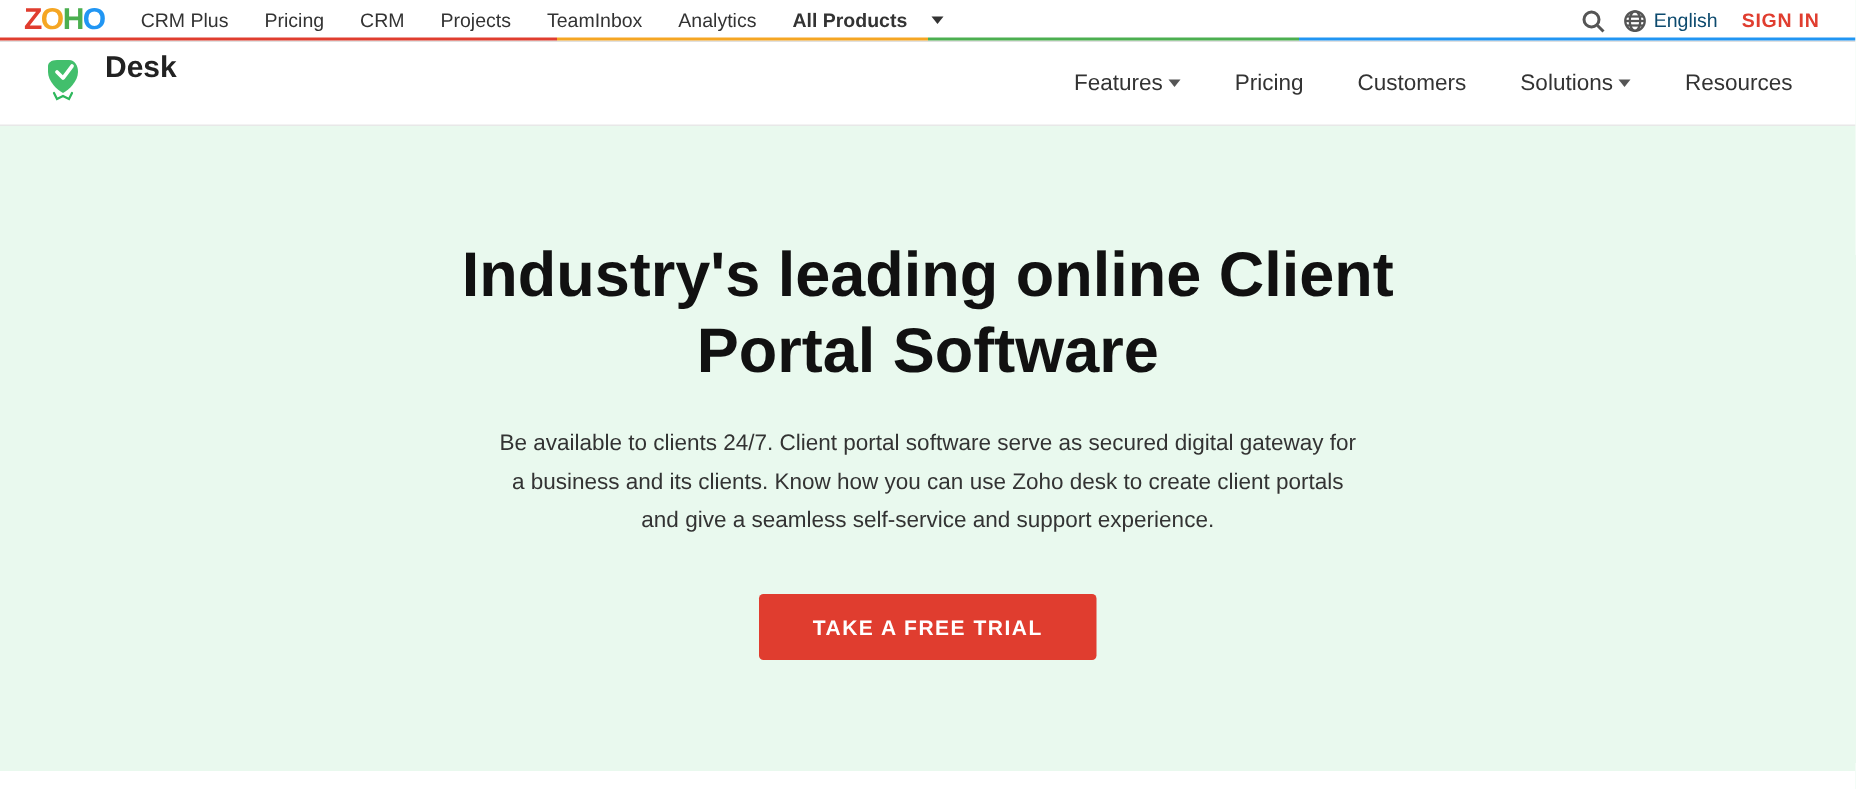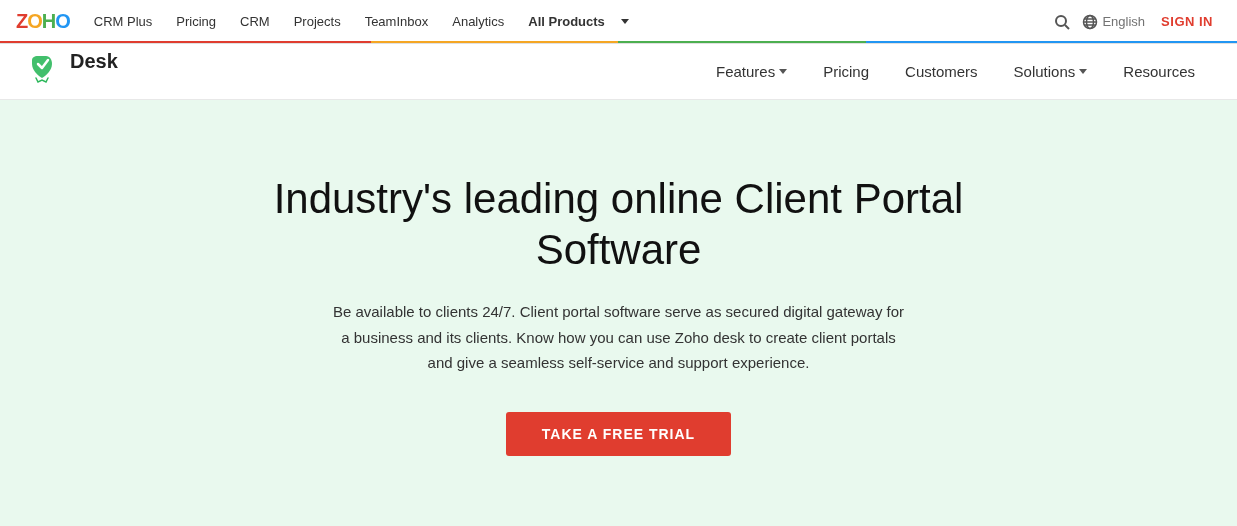--- a/index.html
+++ b/index.html
@@ -2,21 +2,21 @@
 <html><head>
   <meta charset="utf-8">
   <style>
     * { margin: 0; padding: 0; box-sizing: border-box; }
     body { font-family: -apple-system, BlinkMacSystemFont, 'Segoe UI', Arial, sans-serif; width: 1237px; overflow-x: hidden; }
 
     
     .top-nav {
       background: #fff;
       border-bottom: 1px solid #e0e0e0;
-      height: 44px;
+      height: 28px;
       display: flex;
       align-items: center;
       padding: 0 16px;
       position: relative;
     }
     .top-nav-left {
       display: flex;
       align-items: center;
       gap: 0;
     }
@@ -85,21 +85,21 @@
       height: 16px;
       stroke: #555;
       fill: none;
       stroke-width: 2;
     }
     .lang-selector {
       display: flex;
       align-items: center;
       gap: 4px;
       font-size: 13px;
-      color: #737373;
+      color: #0c4a6e;
       cursor: pointer;
     }
     .globe-icon {
       width: 16px;
       height: 16px;
       stroke: #555;
       fill: none;
       stroke-width: 1.5;
     }
     .sign-in-btn {
@@ -170,21 +170,21 @@
       min-height: 430px;
       display: flex;
       flex-direction: column;
       align-items: center;
       justify-content: center;
       padding: 60px 40px;
       text-align: center;
     }
     .hero-title {
       font-size: 42px;
-      font-weight: 400;
+      font-weight: 700;
       color: #111;
       line-height: 1.2;
       max-width: 700px;
       margin-bottom: 24px;
     }
     .hero-subtitle {
       font-size: 15px;
       color: #333;
       max-width: 580px;
       line-height: 1.7;

